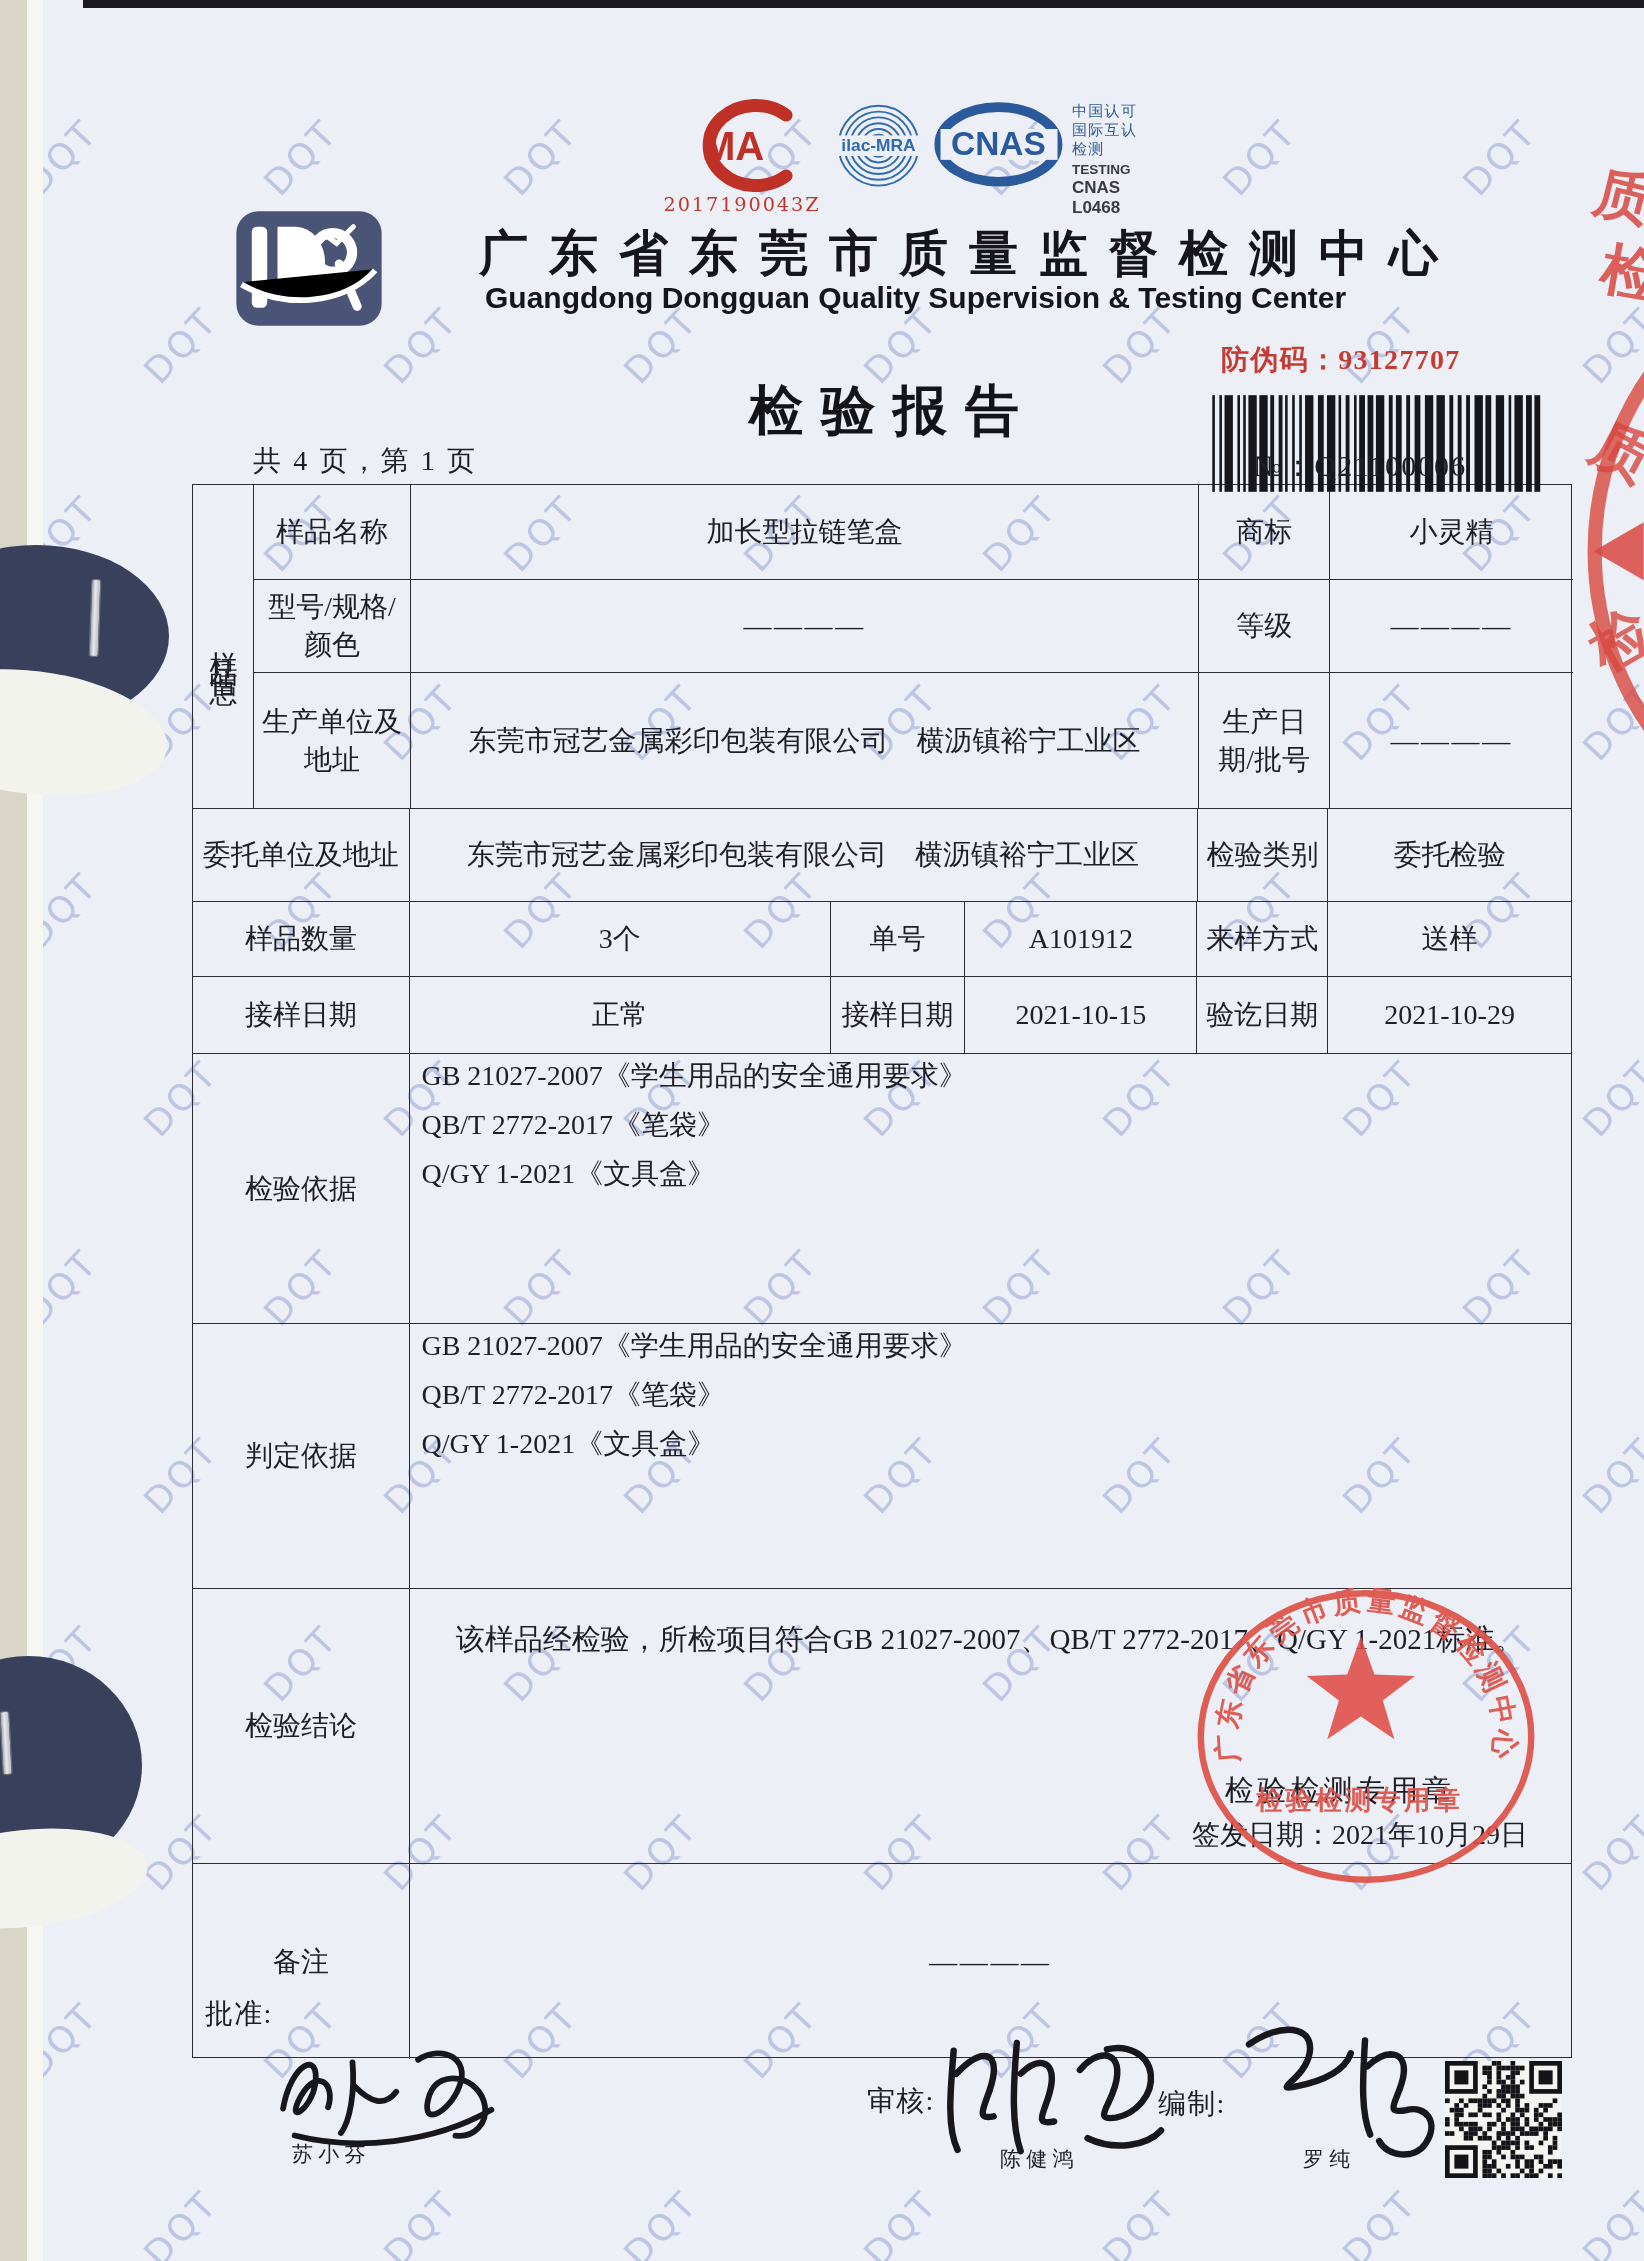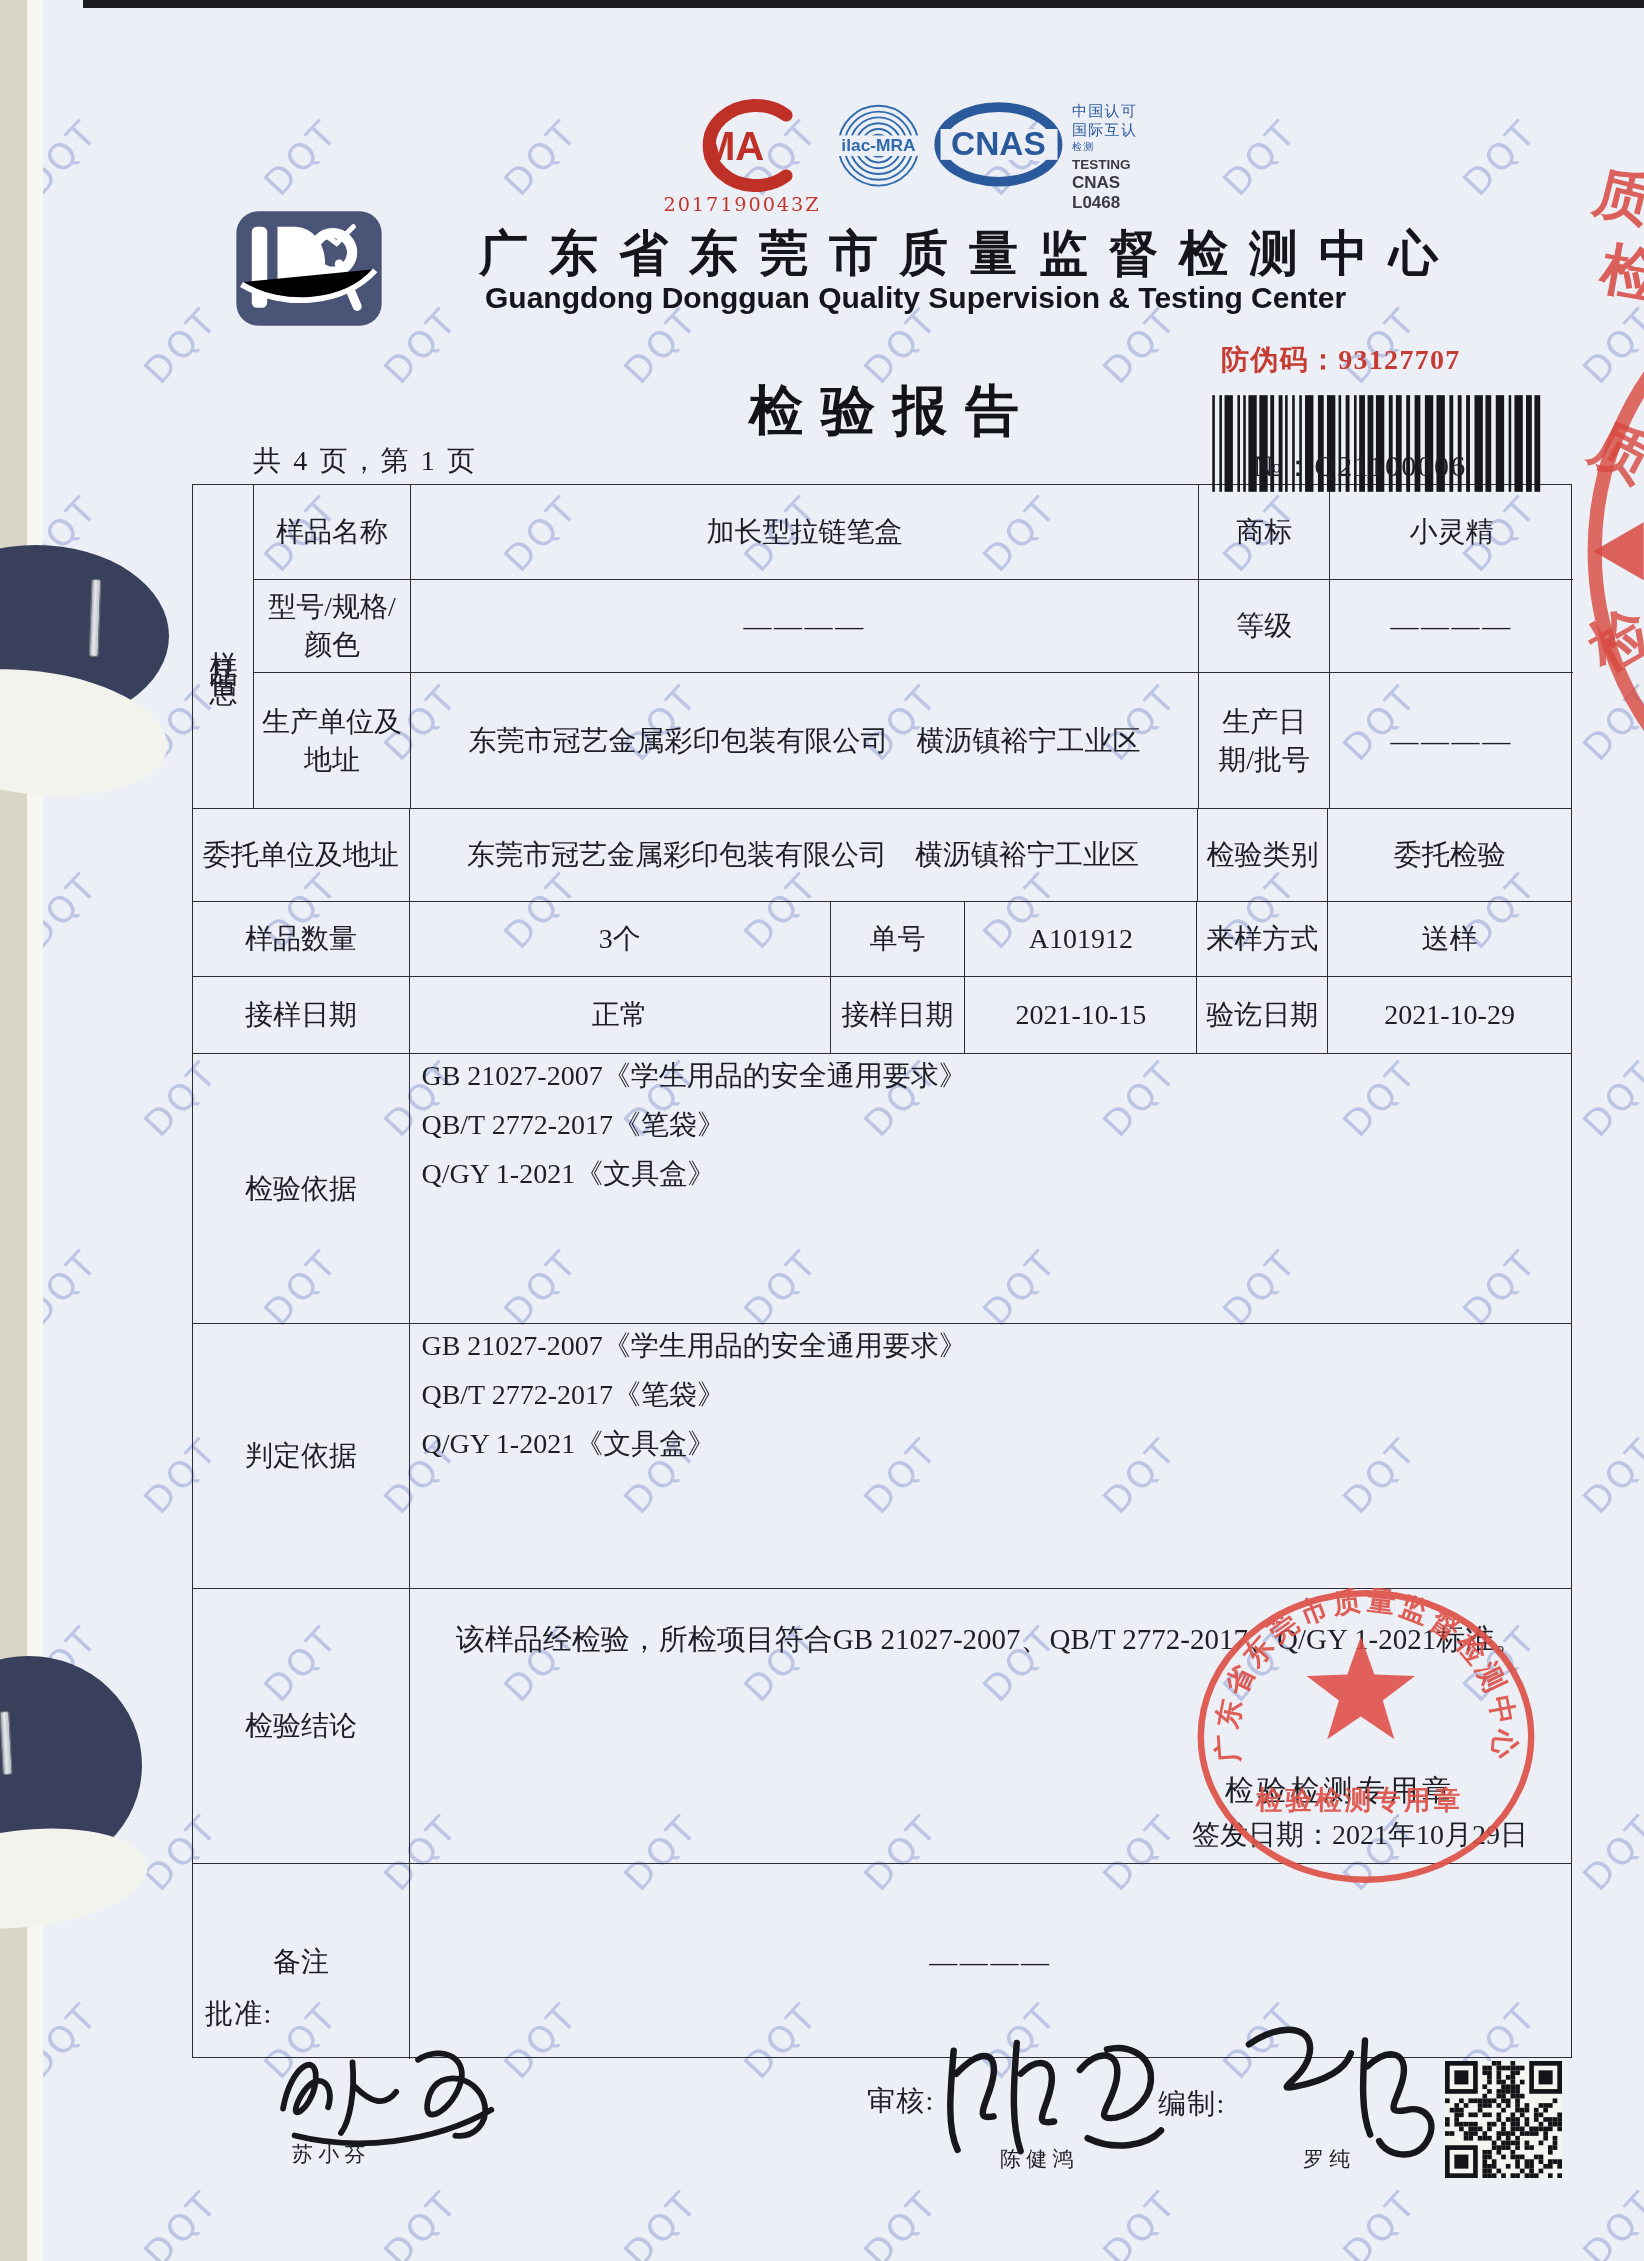--- a/index.html
+++ b/index.html
@@ -199,21 +199,21 @@
 <div class="abs z2" style="left:934px;top:102px;width:132px;height:90px;">
   <svg width="132" height="90" viewBox="0 0 205 140">
     <ellipse cx="100" cy="66" rx="92" ry="58" fill="none" stroke="#2a5a9c" stroke-width="15"></ellipse>
     <rect x="10" y="42" width="182" height="48" fill="#edeff6"></rect>
     <text x="100" y="82" font-size="52" font-weight="bold" fill="#2a5a9c" text-anchor="middle" font-family="Liberation Sans, sans-serif">CNAS</text>
   </svg>
 </div>
 <div class="abs z2" style="left:1072px;top:102px;width:84px;font-family:'Liberation Sans',sans-serif;">
   <div style="font-size:15px;color:#2a5a9c;letter-spacing:1.3px;">中国认可</div>
   <div style="font-size:15px;color:#2a5a9c;letter-spacing:1.3px;">国际互认</div>
-  <div style="font-size:10px;color:#2a5a9c;letter-spacing:1.3px;">检测</div>
+  <div style="font-size:15px;color:#2a5a9c;letter-spacing:1.3px;">检测</div>
   <div style="font-size:13.5px;color:#3a3a40;font-weight:bold;margin-top:2.6px;">TESTING</div>
   <div style="font-size:17px;color:#3a3a40;font-weight:bold;margin-top:1px;">CNAS L0468</div>
 </div>
 
 <div class="abs z2" style="left:235px;top:210px;width:148px;height:117px;">
   <svg width="148" height="117" viewBox="0 0 230 182">
     <rect x="2" y="2" width="226" height="178" rx="34" fill="#4a5477"></rect>
     <rect x="26" y="26" width="24" height="126" rx="8" fill="#fff"></rect>
     <path d="M66,26 h28 a46,56 0 0 1 0,112 h-28 z M90,54 a24,30 0 0 1 0,56 z" fill="#fff"></path>
     <circle cx="152" cy="66" r="30" fill="none" stroke="#fff" stroke-width="16"></circle>

